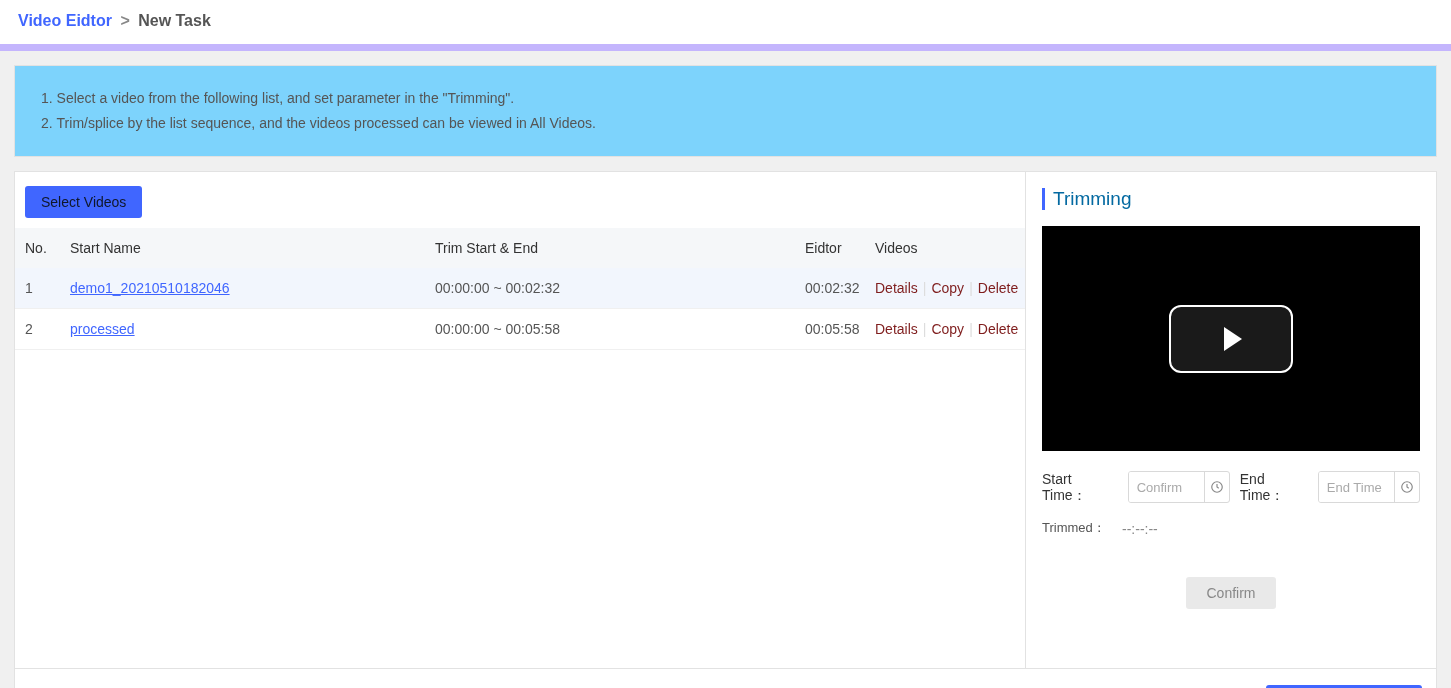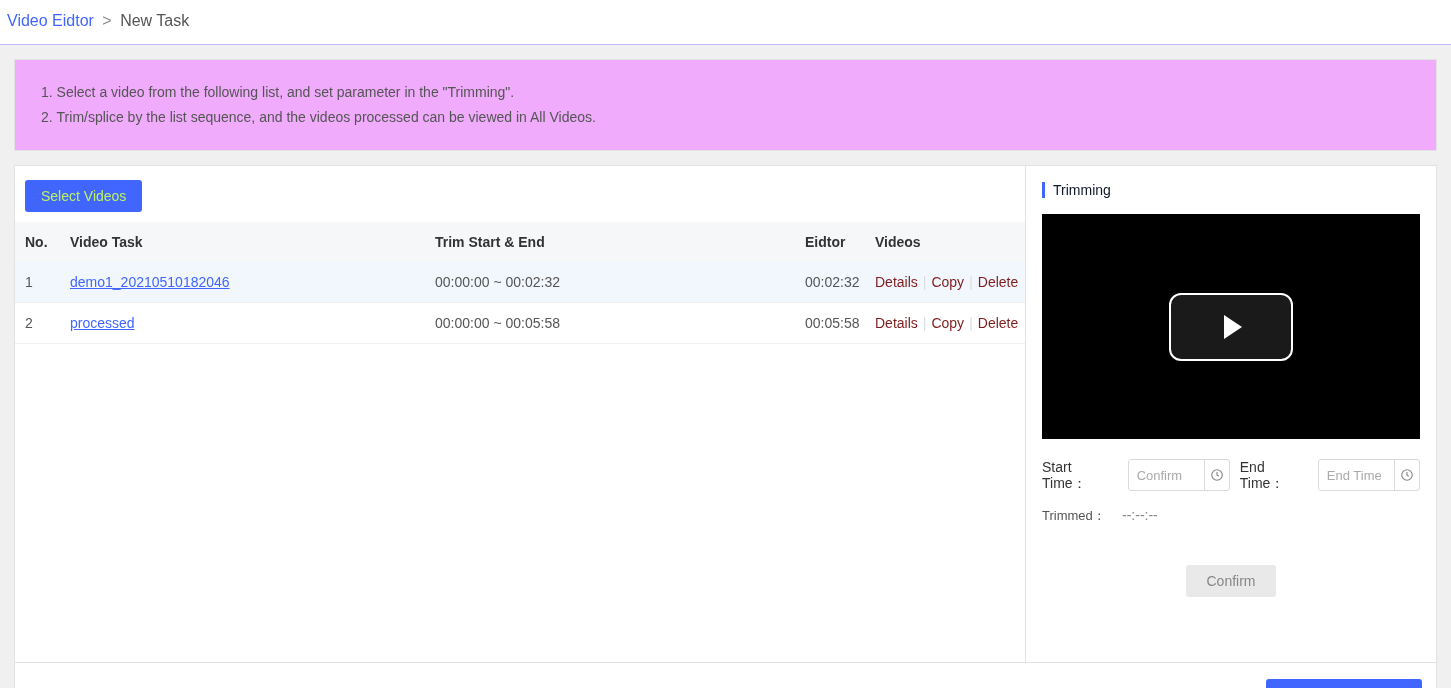--- a/index.html
+++ b/index.html
@@ -4,34 +4,34 @@
 <style>
   * { box-sizing: border-box; margin: 0; padding: 0; }
   body {
     font-family: -apple-system, BlinkMacSystemFont, "Segoe UI", "Helvetica Neue", Arial, sans-serif;
     font-size: 14px;
     color: #333;
     background: #fff;
     width: 1451px;
   }
   .breadcrumb {
-    padding: 12px 7px 14px;
+    padding: 12px 18px 14px;
     font-size: 16px;
-    font-weight: 400;
-    border-bottom: 1px solid #c4b5fd;
+    font-weight: 700;
+    border-bottom: 7px solid #c4b5fd;
   }
   .breadcrumb .link { color: #4066ff; }
   .breadcrumb .sep { color: #888; margin: 0 4px; }
   .breadcrumb .current { color: #555; }
   .page-wrap {
     background: #f0f0f0;
     padding: 14px;
   }
   .instructions {
-    background: #f0abfc;
+    background: #7dd3fc;
     border: 1px solid #e2e2e2;
     padding: 20px 22px;
     margin-bottom: 14px;
     color: #555;
     line-height: 1.8;
   }
   .instructions ol {
     list-style-position: inside;
     padding-left: 4px;
   }
@@ -46,21 +46,21 @@
     border-right: none;
   }
   .right-panel {
     width: 415px;
     background: #fff;
     border: 1px solid #e2e2e2;
     padding: 16px;
   }
   .btn-primary {
     background: #4066ff;
-    color: #bef264;
+    color: #0f172a;
     border: none;
     border-radius: 3px;
     padding: 8px 16px;
     font-size: 14px;
     cursor: pointer;
   }
   .btn-default {
     background: #e9e9e9;
     color: #888;
     border: none;
@@ -71,21 +71,21 @@
   }
   .sel-row { padding: 14px 10px 10px; }
   table.videos {
     width: 100%;
     border-collapse: collapse;
     table-layout: fixed;
   }
   table.videos thead th {
     background: #f5f7f9;
     text-align: left;
-    font-weight: 700;
+    font-weight: 400;
     color: #333;
     padding: 12px 10px;
     font-size: 14px;
   }
   table.videos td {
     padding: 12px 10px;
     border-bottom: 1px solid #f0f0f0;
     color: #555;
   }
   table.videos tbody tr:first-child { background: #f2f6fd; }
@@ -93,22 +93,22 @@
   .col-name { width: 365px; }
   .col-trim { width: 370px; }
   .col-dur { width: 70px; }
   .col-act { width: 160px; }
   .vname { color: #4066ff; cursor: pointer; text-decoration: underline; }
   .action-link { color: #7f1d1d; cursor: pointer; }
   .action-sep { color: #ddd; margin: 0 5px; }
   .section-title {
     border-left: 3px solid #4066ff;
     padding-left: 8px;
-    font-size: 14px;
-    color: #0f172a;
+    font-size: 19px;
+    color: #0369a1;
     margin-bottom: 16px;
   }
   .player {
     width: 100%;
     height: 225px;
     background: #000;
     display: flex;
     align-items: center;
     justify-content: center;
     margin-bottom: 20px;
@@ -126,21 +126,21 @@
   }
   .play-triangle {
     width: 0; height: 0;
     border-left: 18px solid #fff;
     border-top: 12px solid transparent;
     border-bottom: 12px solid transparent;
     margin-left: 4px;
   }
   .form-row {
     display: flex;
-    align-items: flex-start;
+    align-items: flex-end;
     margin-bottom: 14px;
   }
   .form-row .lbl { width: 80px; color: #555; white-space: nowrap; font-size: 13px;}
   .time-input-wrap {
     display: flex;
     border: 1px solid #d9d9d9;
     border-radius: 3px;
     overflow: hidden;
     height: 32px;
   }
@@ -205,21 +205,21 @@
         <colgroup>
           <col class="col-no">
               <col class="col-name">
               <col class="col-trim">
               <col class="col-dur">
               <col class="col-act">
         </colgroup>
         <thead>
           <tr>
             <th>No.</th>
-            <th>Video Task</th>
+            <th>Start Name</th>
             <th>Trim Start &amp; End</th>
             <th>Eidtor</th>
             <th>Videos</th>
           </tr>
         </thead>
         <tbody>
           <tr>
             <td>1</td>
             <td><span class="vname">demo1_20210510182046</span></td>
             <td>00:00:00 ~ 00:02:32</td>

